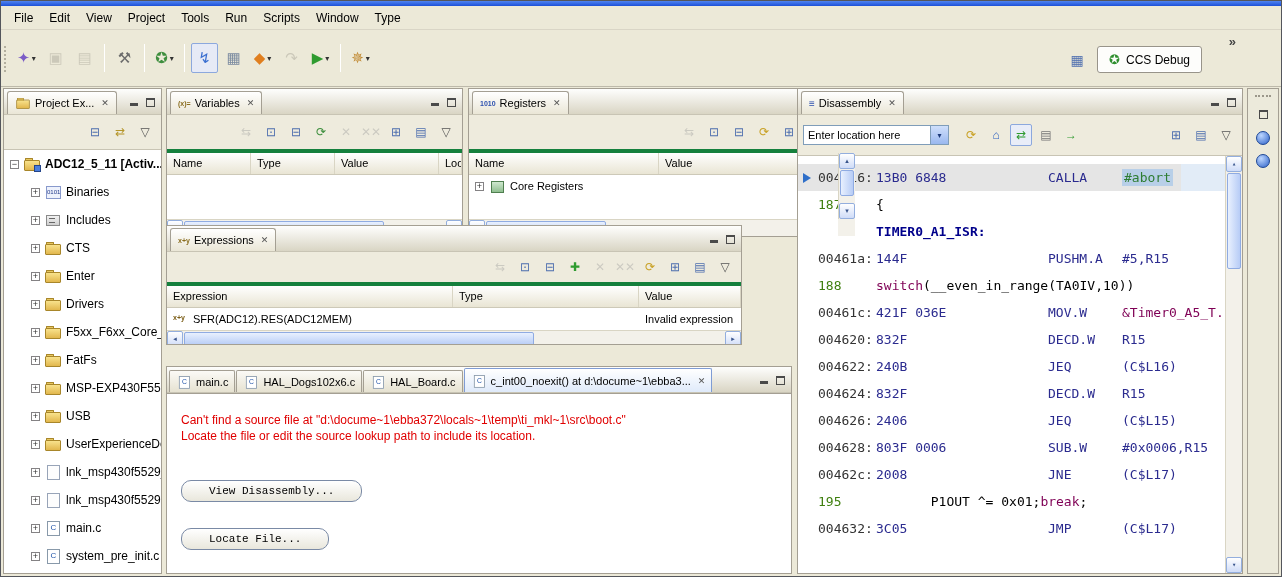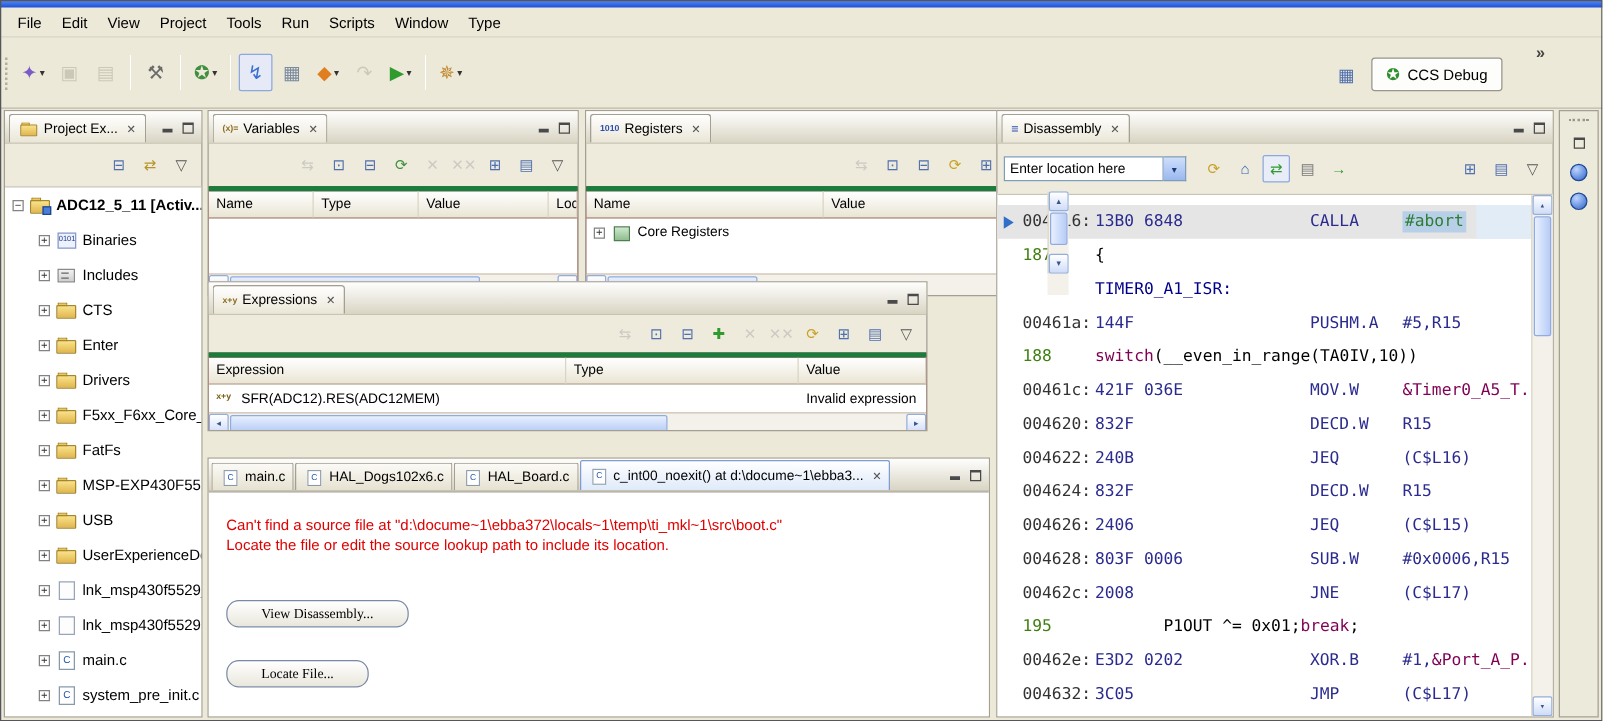--- a/index.html
+++ b/index.html
@@ -75,40 +75,40 @@
 .ic-includes:before{content:"";position:absolute;left:4px;top:6px;width:6px;height:3px;border-top:1px solid #666;border-bottom:1px solid #666;z-index:2}
 .ic-reg:after{content:"";position:absolute;left:2px;top:3px;width:11px;height:10px;background:linear-gradient(#cfe8cf,#8fbe8f);border:1px solid #4f7f4f}
 .ic-expr:after{content:"x+y";font-size:7px;color:#7a5c14;position:absolute;left:0;top:3px;font-family:"Liberation Sans",sans-serif;font-weight:bold}
 
 .etabbar{background:linear-gradient(#fefefd,#d9d5c4);border-bottom:1px solid #c8c4b4;display:flex;align-items:flex-end;padding-left:2px;position:relative;flex:0 0 26px;height:26px}
 .etabs{display:flex;align-items:flex-end;gap:1px;overflow:hidden}
 .etab{height:22px;display:flex;align-items:center;gap:4px;padding:0 6px;border:1px solid #a49f93;border-bottom:none;border-radius:2px 2px 0 0;background:linear-gradient(#fbfaf6,#e6e2d1);font-size:11px;white-space:nowrap;max-width:250px;overflow:hidden}
 .etab.active{background:linear-gradient(#ffffff,#dfeafa);border-color:#7f9cd4;height:24px}
 .ebody{flex:1;background:#fff;border-top:1px solid #a49f93;padding:18px 0 0 14px;position:relative}
 .err{color:#e00000;font-size:12px;line-height:16px}
-.xpbtn{position:absolute;left:14px;background:linear-gradient(#ffffff,#e9e7dc);border:1px solid #7a8aa5;border-radius:10px;font-size:11px;padding:4px 27px;font-family:Liberation Serif, serif}
+.xpbtn{position:absolute;left:14px;background:linear-gradient(#ffffff,#e9e7dc);border:1px solid #7a8aa5;border-radius:10px;font-size:11px;padding:4px 27px;font-family:Liberation Mono, monospace}
 .btn1{top:86px}.btn2{top:134px}
 
 #view-disassembly .vtoolbar{flex-basis:40px;height:40px;justify-content:flex-start}
 #view-expressions .vtoolbar{flex-basis:30px;height:30px}
 .combo{display:flex;align-items:center;margin-right:8px}
 .combo input{width:128px;height:20px;border:1px solid #7f9db9;font-size:11px;padding:2px 4px;font-family:"Liberation Sans",sans-serif}
 .cbtn{width:18px;height:20px;background:linear-gradient(#cfdffb,#9ab8ef);border:1px solid #7f9db9;border-left:none;display:flex;align-items:center;justify-content:center;color:#1c3a7a;font-size:8px}
 .dtb-right{margin-left:auto;display:flex;gap:3px}
 .dis-body{flex:1;background:#fff;position:relative;overflow:hidden;border-top:1px solid #c8c4b4;font-family:"DejaVu Sans Mono",monospace;font-size:13px}
 .dis-lines{position:absolute;left:0;top:8px;right:17px}
 .dline{display:flex;align-items:center;height:27px;white-space:pre}
 .d-gutter{width:20px;flex:0 0 20px;position:relative;align-self:stretch}
 .d-arrow{position:absolute;left:5px;top:50%;transform:translateY(-50%);width:0;height:0;border-left:8px solid #2f6fc9;border-top:5px solid transparent;border-bottom:5px solid transparent}
 .d-addr{width:58px;flex:0 0 58px;color:#333}
 .d-lineno{color:#3f7f0f}
 .d-bytes{width:172px;flex:0 0 172px;color:#2b2b8f}
 .d-mn{width:74px;flex:0 0 74px;color:#2b2b8f}
 .op-navy{color:#2b2b8f}.op-green{color:#2e7d32}.op-purple{color:#7f0055}
-.d-label{color:#00008b;font-weight:normal}
+.d-label{color:#00008b;font-weight:bold}
 .d-src{color:#000}
 .kw{color:#7f0055;font-weight:normal}
 .dline.current{background:#e5e5e5}
 .sel{background:#b8cfe8;padding:1px 2px}
 .fill{flex:1;align-self:stretch;background:#e2ecf7;margin-left:8px}
 
 .rstrip{position:absolute;left:1247px;top:88px;width:32px;height:486px;border:1px solid #a49f93;background:#eceadb;display:flex;flex-direction:column;align-items:center;padding-top:6px;gap:9px}
 .rhandle{width:16px;height:4px;border-top:2px dotted #9b978a}
 .rrestore{width:16px;height:14px;display:flex;align-items:center;justify-content:center}
 .bluedot{width:14px;height:14px;border-radius:50%;background:radial-gradient(circle at 35% 30%,#bcd6ff,#2f63c9);border:1px solid #1d4796}
@@ -543,21 +543,20 @@
         <div class="dline"><span class="d-gutter"></span><span class="d-addr">00461a:</span><span class="d-bytes">144F</span><span class="d-mn">PUSHM.A</span><span class="op-navy">#5,R15</span></div>
         <div class="dline"><span class="d-gutter"></span><span class="d-addr d-lineno">188</span><span class="d-src"><span class="kw">switch</span><span class="">(__even_in_range(TA0IV,10))</span></span></div>
         <div class="dline"><span class="d-gutter"></span><span class="d-addr">00461c:</span><span class="d-bytes">421F 036E</span><span class="d-mn">MOV.W</span><span class="op-purple">&amp;Timer0_A5_T.</span></div>
         <div class="dline"><span class="d-gutter"></span><span class="d-addr">004620:</span><span class="d-bytes">832F</span><span class="d-mn">DECD.W</span><span class="op-navy">R15</span></div>
         <div class="dline"><span class="d-gutter"></span><span class="d-addr">004622:</span><span class="d-bytes">240B</span><span class="d-mn">JEQ</span><span class="op-navy">(C$L16)</span></div>
         <div class="dline"><span class="d-gutter"></span><span class="d-addr">004624:</span><span class="d-bytes">832F</span><span class="d-mn">DECD.W</span><span class="op-navy">R15</span></div>
         <div class="dline"><span class="d-gutter"></span><span class="d-addr">004626:</span><span class="d-bytes">2406</span><span class="d-mn">JEQ</span><span class="op-navy">(C$L15)</span></div>
         <div class="dline"><span class="d-gutter"></span><span class="d-addr">004628:</span><span class="d-bytes">803F 0006</span><span class="d-mn">SUB.W</span><span class="op-navy">#0x0006,R15</span></div>
         <div class="dline"><span class="d-gutter"></span><span class="d-addr">00462c:</span><span class="d-bytes">2008</span><span class="d-mn">JNE</span><span class="op-navy">(C$L17)</span></div>
         <div class="dline"><span class="d-gutter"></span><span class="d-addr d-lineno">195</span><span class="d-src"><span class="">       P1OUT ^= 0x01;</span><span class="kw">break</span><span class="">;</span></span></div>
-        <div class="dline"><span class="d-gutter"></span><span class="d-addr">00462e:</span><span class="d-bytes">E3D2 0202</span><span class="d-mn">XOR.B</span><span class="op-navy">#1,</span><span class="op-purple">&amp;Port_A_P.</span></div>
         <div class="dline"><span class="d-gutter"></span><span class="d-addr">004632:</span><span class="d-bytes">3C05</span><span class="d-mn">JMP</span><span class="op-navy">(C$L17)</span></div>
         <div class="dline"><span class="d-gutter"></span></div>
       </div>
     <div class="vscroll full">
       <div class="sbtn">▴</div>
       <div class="sthumb-v" style="height:96px"></div>
       <div class="strack"></div>
       <div class="sbtn">▾</div>
     </div>
   </div>

